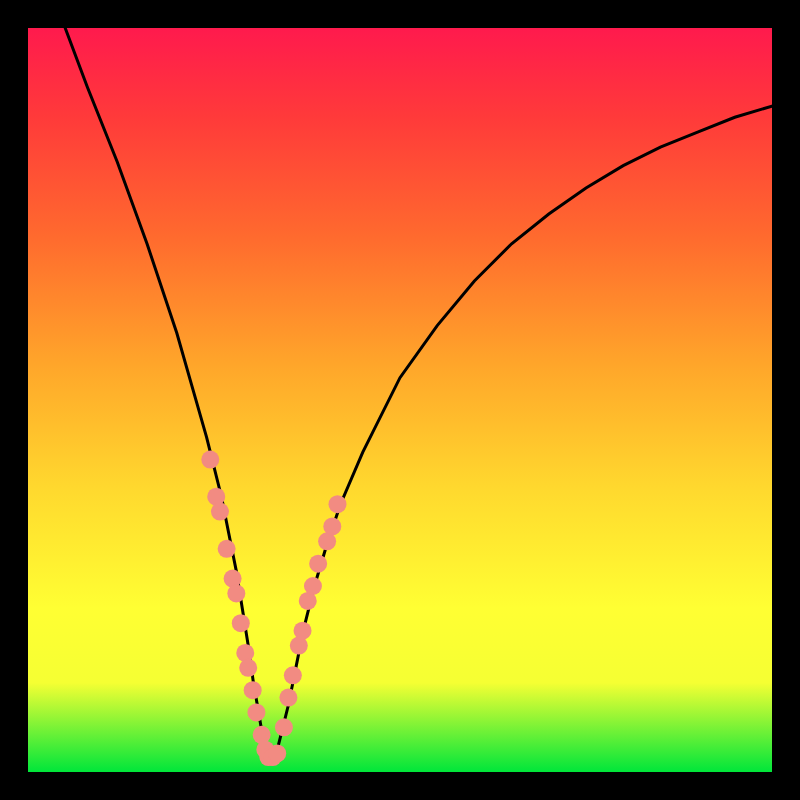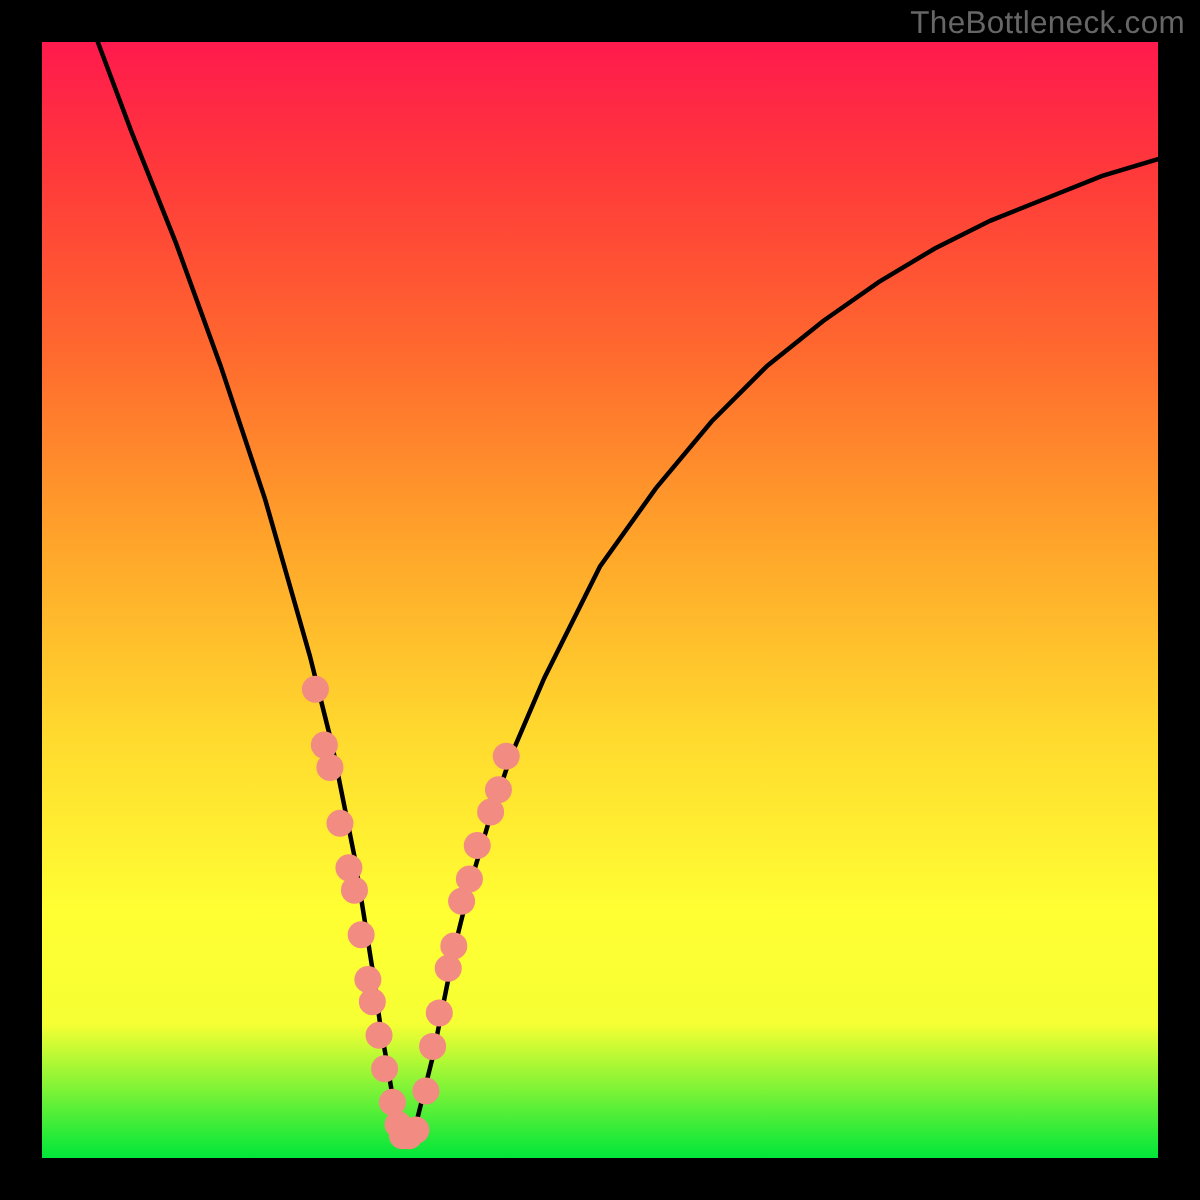--- a/index.html
+++ b/index.html
@@ -66,14 +66,13 @@
           <circle cx="274.54" cy="602.64" r="9" fill="#f28b82"></circle>
           <circle cx="279.74" cy="572.88" r="9" fill="#f28b82"></circle>
           <circle cx="284.95" cy="558.00" r="9" fill="#f28b82"></circle>
           <circle cx="290.16" cy="535.68" r="9" fill="#f28b82"></circle>
           <circle cx="299.09" cy="513.36" r="9" fill="#f28b82"></circle>
           <circle cx="304.30" cy="498.48" r="9" fill="#f28b82"></circle>
           <circle cx="309.50" cy="476.16" r="9" fill="#f28b82"></circle>
         </g>
     </svg>
   </div>
-  <div class="watermark">TheBottleneck.com</div>
 </div>
 
 </body></html>

